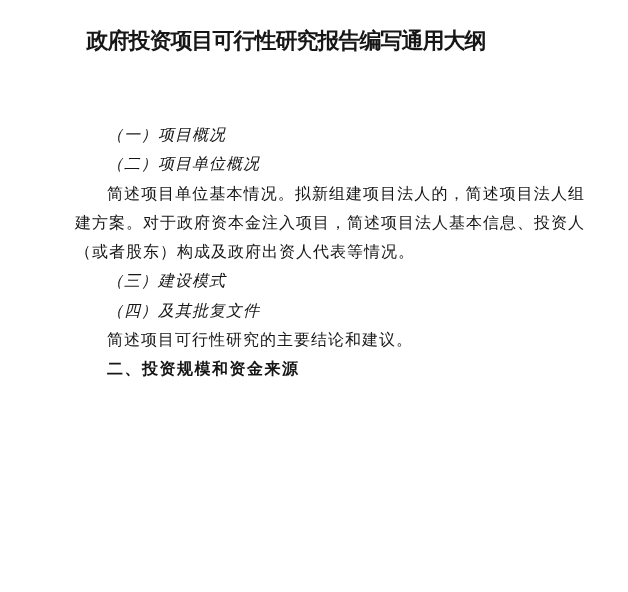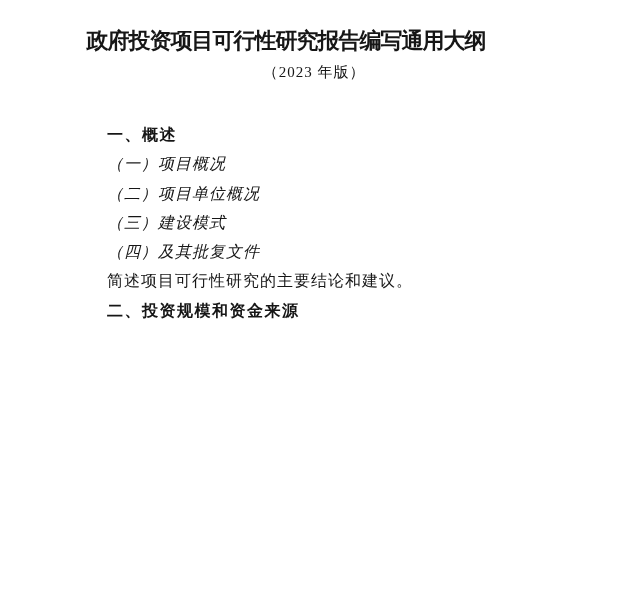--- a/index.html
+++ b/index.html
@@ -58,23 +58,22 @@
   }
   .content p.h2 {
     font-style: italic;
   }
 </style>
 </head>
 <body>
 
 <div class="page">
   <div class="doc-title">政府投资项目可行性研究报告编写通用大纲</div>
-  <div class="doc-edition">（2023 年版）</div>
   <div class="content">
-    <p class="h1">一、概述</p>
     <p class="h2">（一）项目概况</p>
     <p class="h2">（二）项目单位概况</p>
+    <p class="body">简述项目单位基本情况。拟新组建项目法人的，简述项目法人组建方案。对于政府资本金注入项目，简述项目法人基本信息、投资人（或者股东）构成及政府出资人代表等情况。</p>
     <p class="h2">（三）建设模式</p>
     <p class="h2">（四）及其批复文件</p>
     <p class="body">简述项目可行性研究的主要结论和建议。</p>
     <p class="h1">二、投资规模和资金来源</p>
   </div>
 </div>
 
 </body></html>

